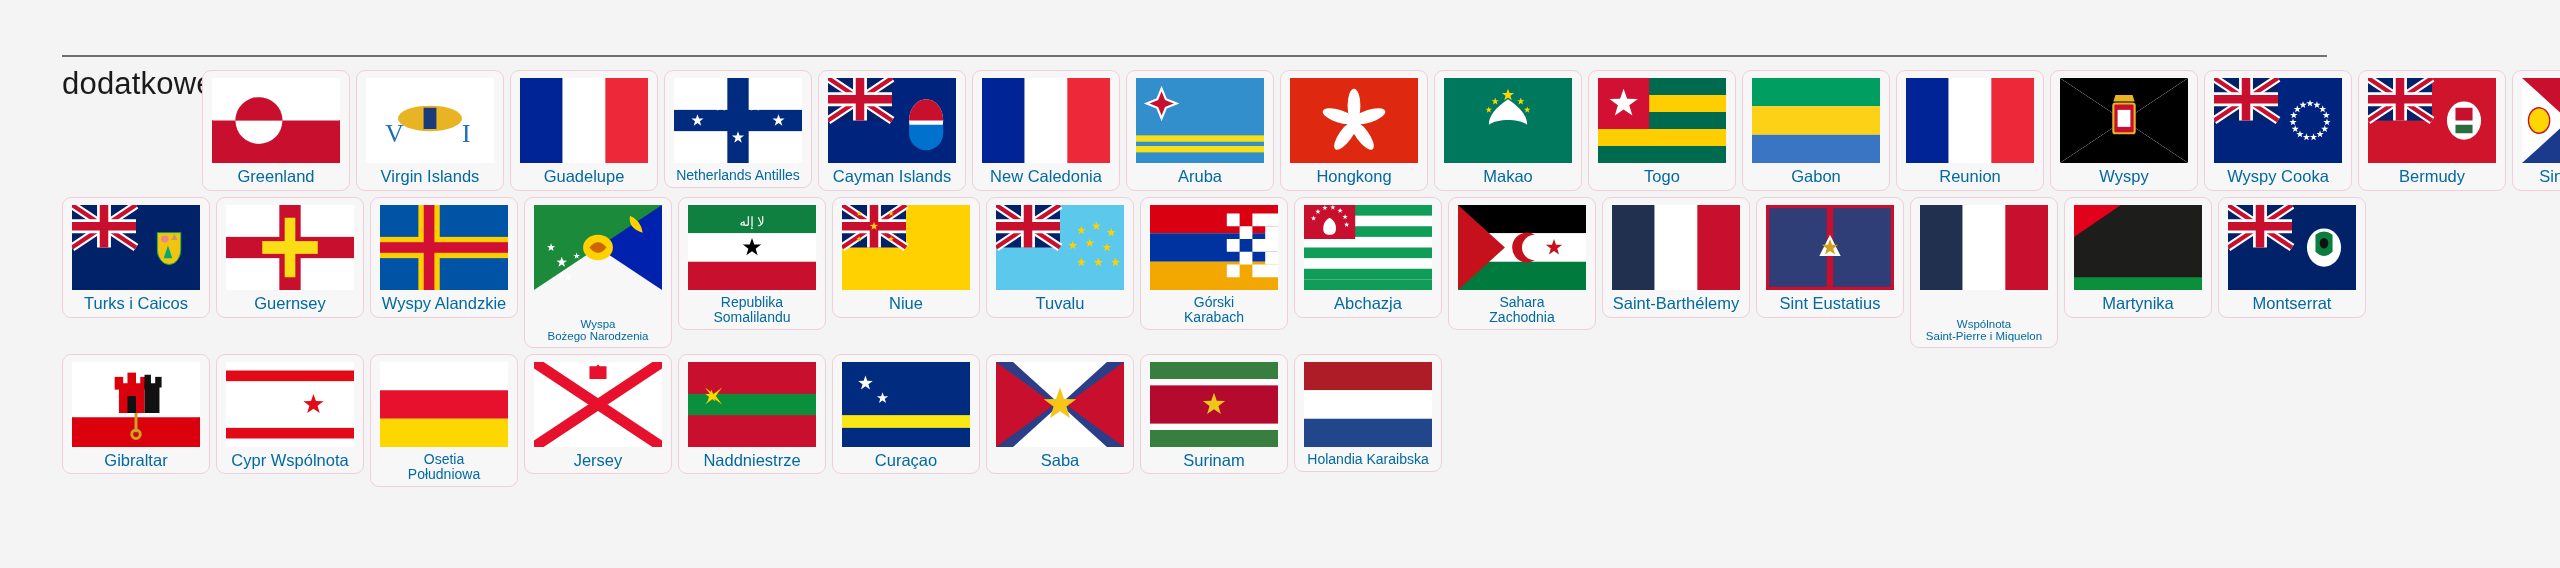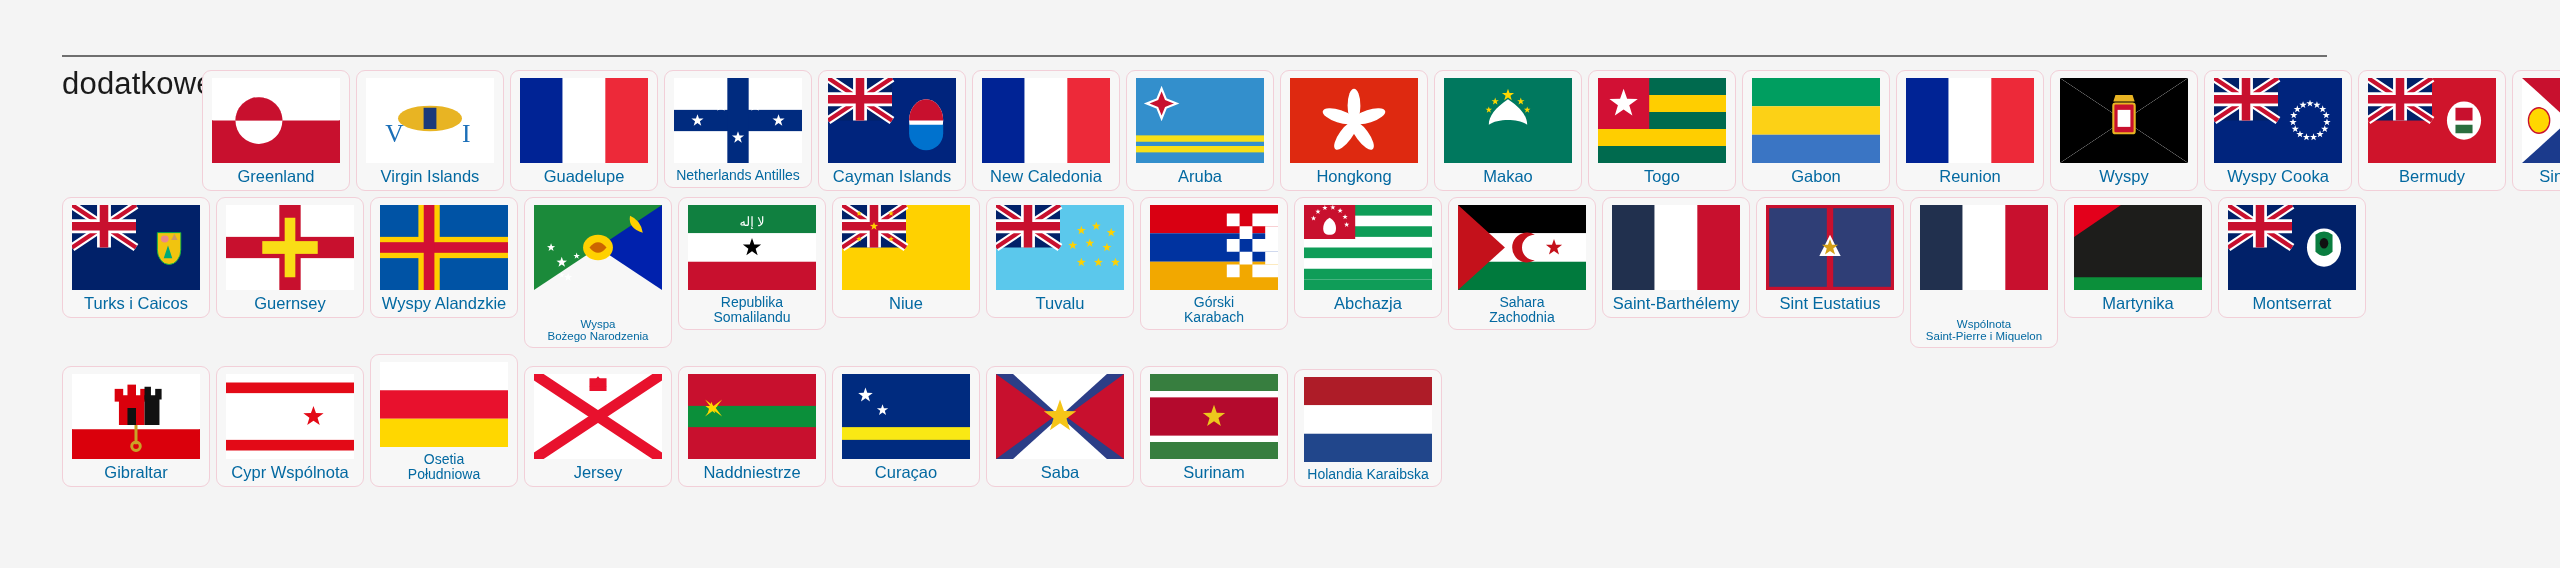--- a/index.html
+++ b/index.html
@@ -30,21 +30,21 @@
   }
   .rows { position: absolute; left: 0; top: 70px; width: 2560px; }
   .row {
     display: flex;
     align-items: flex-start;
     gap: 6px;
     padding-left: 62px;
     margin-bottom: 6px;
   }
   .row.r1 { padding-left: 202px; }
-  .row.r3 { padding-left: 62px; align-items: flex-end; }
+  .row.r3 { padding-left: 62px; }
 
   .card {
     border: 1.4px solid #f2cfd8;
     border-radius: 9px;
     background: #f7f7f7;
     padding: 7px 7px 4px 7px;
     display: flex;
     flex-direction: column;
     align-items: center;
     justify-content: flex-start;

